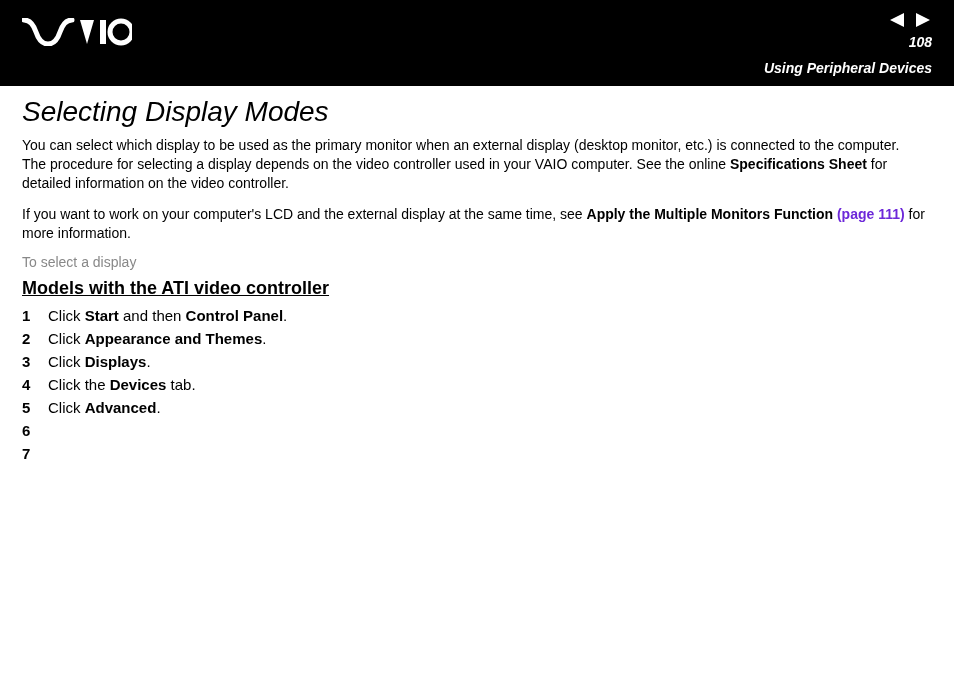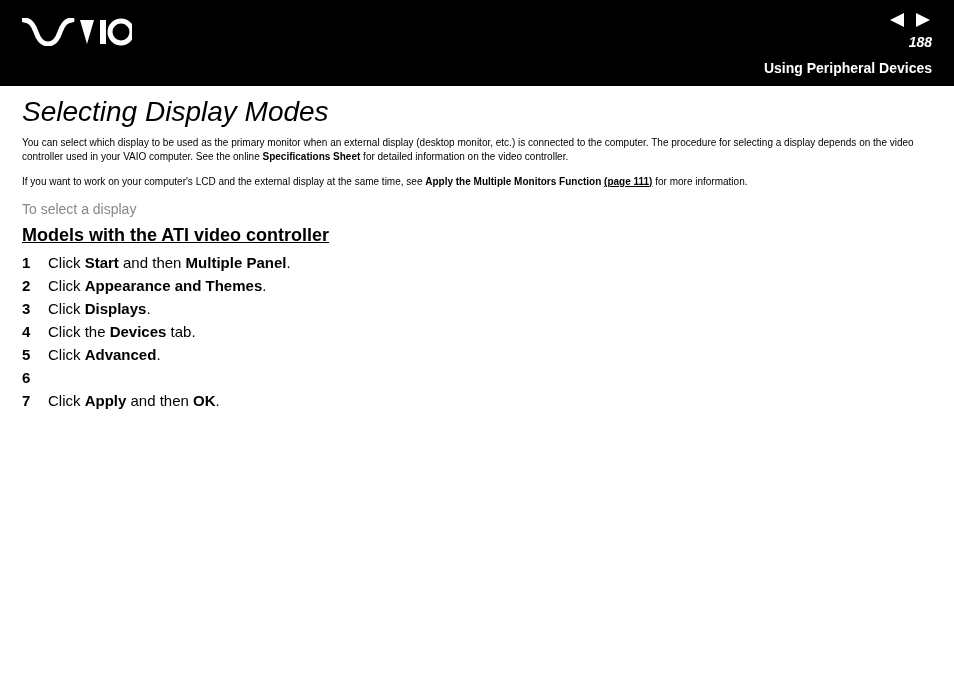--- a/index.html
+++ b/index.html
@@ -1,26 +1,26 @@
 <!DOCTYPE html>
 <html><head>
 <meta charset="utf-8">
 <style>
   * { box-sizing: border-box; margin: 0; padding: 0; }
   body { font-family: Arial, Helvetica, sans-serif; font-size: 15px; color: #000; background: #fff; width: 954px; }
   .header { background: #000; color: #fff; height: 86px; position: relative; }
   .logo { position: absolute; top: 18px; left: 22px; }
   .nav-arrows { position: absolute; top: 12px; right: 22px; }
   .page-num { position: absolute; top: 34px; right: 22px; font-style: italic; font-weight: bold; font-size: 14px; }
-  .section-label { position: absolute; bottom: 10px; right: 22px; font-weight: bold; font-size: 14px; }
+  .section-label { position: absolute; bottom: 10px; right: 22px; font-style: italic; font-weight: bold; font-size: 14px; }
   .content { padding: 10px 28px 20px 22px; }
   h1.title { font-style: italic; font-weight: normal; font-size: 28px; margin-bottom: 8px; }
-  p.para { font-size: 10px; line-height: 1.35; margin-bottom: 12px; }
+  p.para { font-size: 14px; line-height: 1.35; margin-bottom: 12px; }
   .bold { font-weight: bold; }
-  .link { color: #000000; font-weight: bold; text-decoration: underline; }
+  .link { color: #6d28d9; font-weight: bold; }
   .sub1 { color: #888; font-size: 14px; margin: 6px 0 8px 0; }
   .sub2 { font-weight: bold; font-size: 18px; margin: 6px 0 8px 0; text-decoration: underline; }
   .step { display: flex; margin-bottom: 6px; font-size: 15px; }
   .step-num { font-weight: bold; width: 26px; flex-shrink: 0; }
   .step-text { }
   .arrow-btn { display: inline-block; cursor: pointer; }
   svg { display: block; }
 </style>
 </head>
 <body>
@@ -39,42 +39,42 @@
       <svg width="20" height="16">
           <polygon points="16,1 16,15 2,8" fill="#fff"></polygon>
         </svg>
     </span>
     <span class="arrow-btn">
       <svg width="20" height="16">
           <polygon points="4,1 4,15 18,8" fill="#fff"></polygon>
         </svg>
     </span>
   </div>
-  <div class="page-num">188</div>
+  <div class="page-num">108</div>
   <div class="section-label">Using Peripheral Devices</div>
 </div>
 
 <div class="content">
   <h1 class="title">Selecting Display Modes</h1>
 
   <p class="para">
     <span>You can select which display to be used as the primary monitor when an external display (desktop monitor, etc.) is connected to the computer. The procedure for selecting a display depends on the video controller used in your VAIO computer. See the online </span><span class="bold">Specifications Sheet</span><span> for detailed information on the video controller.</span>
   </p>
 
   <p class="para">
     <span>If you want to work on your computer's LCD and the external display at the same time, see </span><span class="bold">Apply the Multiple Monitors Function </span><span class="link">(page 111)</span><span> for more information.</span>
   </p>
 
   <div class="sub1">To select a display</div>
   <div class="sub2">Models with the ATI video controller</div>
 
   <div id="steps-container">
       <div class="step">
         <div class="step-num">1</div>
-        <div class="step-text"><span>Click </span><span class="bold">Start</span><span> and then </span><span class="bold">Multiple Panel</span><span>.</span></div>
+        <div class="step-text"><span>Click </span><span class="bold">Start</span><span> and then </span><span class="bold">Control Panel</span><span>.</span></div>
       </div>
       <div class="step">
         <div class="step-num">2</div>
         <div class="step-text"><span>Click </span><span class="bold">Appearance and Themes</span><span>.</span></div>
       </div>
       <div class="step">
         <div class="step-num">3</div>
         <div class="step-text"><span>Click </span><span class="bold">Displays</span><span>.</span></div>
       </div>
       <div class="step">
@@ -83,16 +83,15 @@
       </div>
       <div class="step">
         <div class="step-num">5</div>
         <div class="step-text"><span>Click </span><span class="bold">Advanced</span><span>.</span></div>
       </div>
       <div class="step">
         <div class="step-num">6</div>
       </div>
       <div class="step">
         <div class="step-num">7</div>
-        <div class="step-text"><span>Click </span><span class="bold">Apply</span><span> and then </span><span class="bold">OK</span><span>.</span></div>
       </div>
     </div>
 </div>
 
 </body></html>

